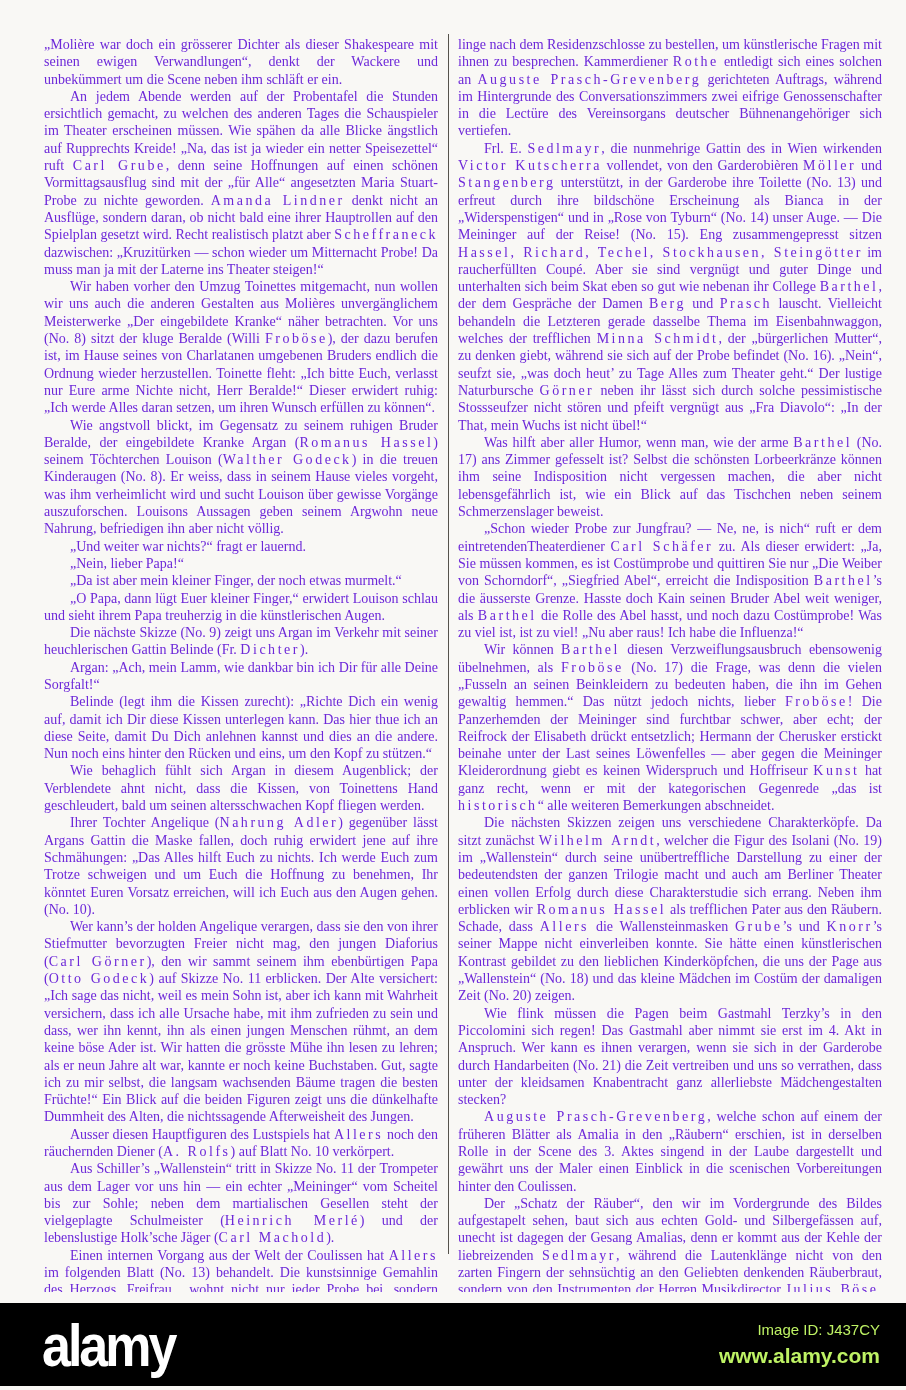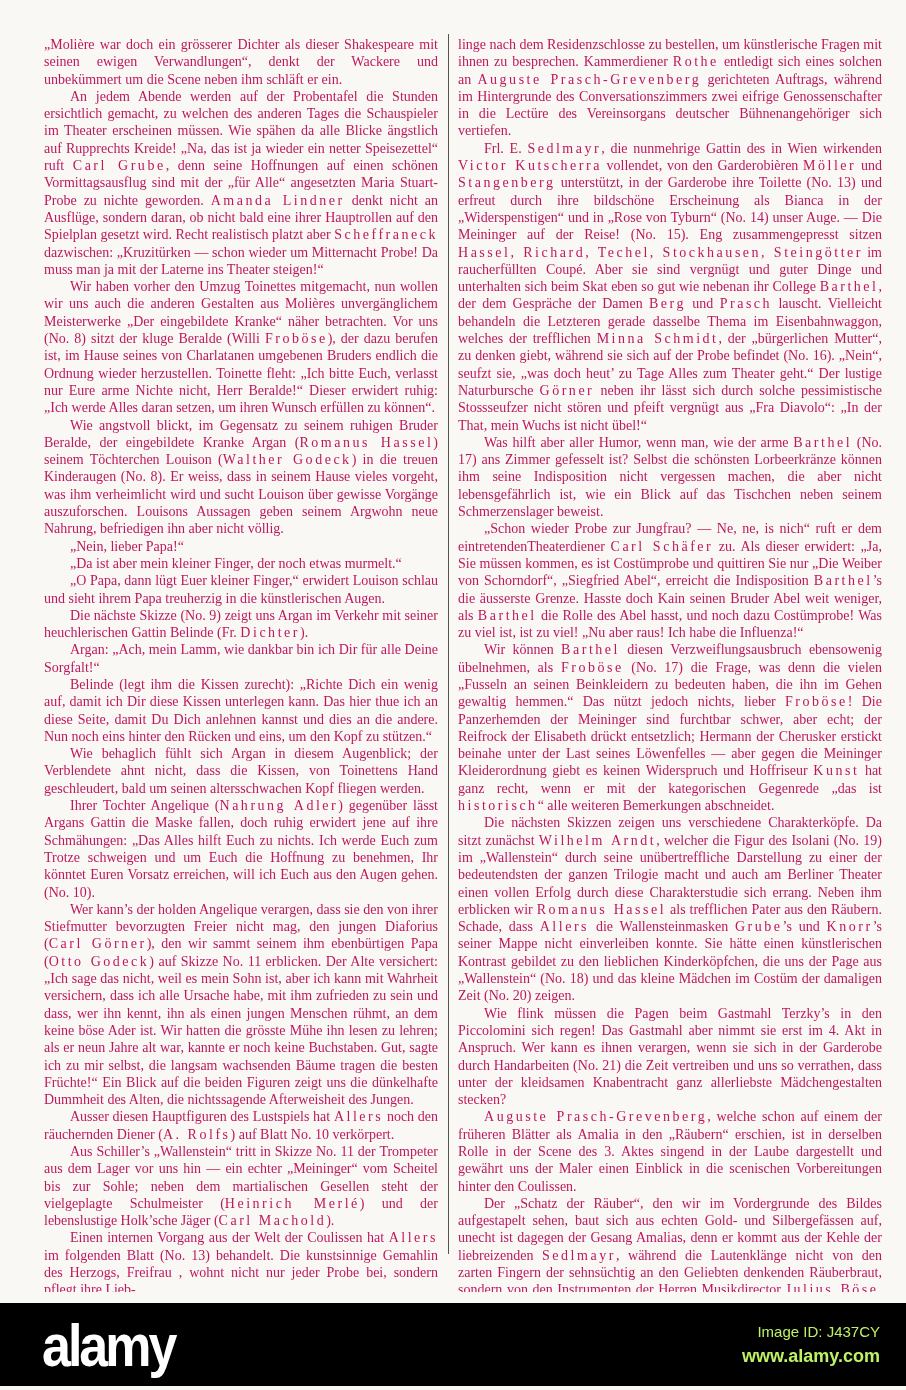--- a/index.html
+++ b/index.html
@@ -14,21 +14,21 @@
     background: #f9f8f5;
   }
   .text-column {
     position: absolute;
     top: 36px;
     height: 1256px;
     overflow: hidden;
     font-family: "Liberation Serif", "DejaVu Serif", serif;
     font-size: 14px;
     line-height: 17.3px;
-    color: #be185d;
+    color: #6d28d9;
     text-align: justify;
   }
   .col-left  { left: 44px;  width: 394px; }
   .col-right { left: 458px; width: 424px; }
   .text-column p.para { margin: 0; }
   .text-column p.para.indent { text-indent: 26px; }
   .sperr { letter-spacing: 0.18em; }
   .column-divider {
     position: absolute;
     left: 448px; top: 34px;
@@ -59,34 +59,35 @@
     text-align: right;
     color: #bef264;
     font-family: "Liberation Sans", "DejaVu Sans", sans-serif;
   }
   .watermark-meta .image-id {
     font-size: 15px;
     font-weight: normal;
     margin-bottom: 6px;
   }
   .watermark-meta .website {
-    font-size: 18px;
+    font-size: 21px;
     font-weight: bold;
   }
 </style>
 </head>
 <body>
 
 <div class="page">
 
   <div class="text-column col-left">
       <p class="para">„Molière war doch ein grösserer Dichter als dieser Shakespeare mit seinen ewigen Verwandlungen“, denkt der Wackere und unbekümmert um die Scene neben ihm schläft er ein.</p>
       <p class="para indent">An jedem Abende werden auf der Probentafel die Stunden ersichtlich gemacht, zu welchen des anderen Tages die Schauspieler im Theater erscheinen müssen. Wie spähen da alle Blicke ängstlich auf Rupprechts Kreide! „Na, das ist ja wieder ein netter Speisezettel“ ruft <span class="sperr">Carl Grube</span>, denn seine Hoffnungen auf einen schönen Vormittagsausflug sind mit der „für Alle“ angesetzten Maria Stuart-Probe zu nichte geworden. <span class="sperr">Amanda Lindner</span> denkt nicht an Ausflüge, sondern daran, ob nicht bald eine ihrer Hauptrollen auf den Spielplan gesetzt wird. Recht realistisch platzt aber <span class="sperr">Scheffraneck</span> dazwischen: „Kruzitürken — schon wieder um Mitternacht Probe! Da muss man ja mit der Laterne ins Theater steigen!“</p>
       <p class="para indent">Wir haben vorher den Umzug Toinettes mitgemacht, nun wollen wir uns auch die anderen Gestalten aus Molières unvergänglichem Meisterwerke „Der eingebildete Kranke“ näher betrachten. Vor uns (No. 8) sitzt der kluge Beralde (Willi <span class="sperr">Froböse</span>), der dazu berufen ist, im Hause seines von Charlatanen umgebenen Bruders endlich die Ordnung wieder herzustellen. Toinette fleht: „Ich bitte Euch, verlasst nur Eure arme Nichte nicht, Herr Beralde!“ Dieser erwidert ruhig: „Ich werde Alles daran setzen, um ihren Wunsch erfüllen zu können“.</p>
       <p class="para indent">Wie angstvoll blickt, im Gegensatz zu seinem ruhigen Bruder Beralde, der eingebildete Kranke Argan (<span class="sperr">Romanus Hassel</span>) seinem Töchterchen Louison (<span class="sperr">Walther Godeck</span>) in die treuen Kinderaugen (No. 8). Er weiss, dass in seinem Hause vieles vorgeht, was ihm verheimlicht wird und sucht Louison über gewisse Vorgänge auszuforschen. Louisons Aussagen geben seinem Argwohn neue Nahrung, befriedigen ihn aber nicht völlig.</p>
+      <p class="para indent">„Und weiter war nichts?“ fragt er lauernd.</p>
       <p class="para indent">„Nein, lieber Papa!“</p>
       <p class="para indent">„Da ist aber mein kleiner Finger, der noch etwas murmelt.“</p>
       <p class="para indent">„O Papa, dann lügt Euer kleiner Finger,“ erwidert Louison schlau und sieht ihrem Papa treuherzig in die künstlerischen Augen.</p>
       <p class="para indent">Die nächste Skizze (No. 9) zeigt uns Argan im Verkehr mit seiner heuchlerischen Gattin Belinde (Fr. <span class="sperr">Dichter</span>).</p>
       <p class="para indent">Argan: „Ach, mein Lamm, wie dankbar bin ich Dir für alle Deine Sorgfalt!“</p>
       <p class="para indent">Belinde (legt ihm die Kissen zurecht): „Richte Dich ein wenig auf, damit ich Dir diese Kissen unterlegen kann. Das hier thue ich an diese Seite, damit Du Dich anlehnen kannst und dies an die andere. Nun noch eins hinter den Rücken und eins, um den Kopf zu stützen.“</p>
       <p class="para indent">Wie behaglich fühlt sich Argan in diesem Augenblick; der Verblendete ahnt nicht, dass die Kissen, von Toinettens Hand geschleudert, bald um seinen altersschwachen Kopf fliegen werden.</p>
       <p class="para indent">Ihrer Tochter Angelique (<span class="sperr">Nahrung Adler</span>) gegenüber lässt Argans Gattin die Maske fallen, doch ruhig erwidert jene auf ihre Schmähungen: „Das Alles hilft Euch zu nichts. Ich werde Euch zum Trotze schweigen und um Euch die Hoffnung zu benehmen, Ihr könntet Euren Vorsatz erreichen, will ich Euch aus den Augen gehen. (No. 10).</p>
       <p class="para indent">Wer kann’s der holden Angelique verargen, dass sie den von ihrer Stiefmutter bevorzugten Freier nicht mag, den jungen Diaforius (<span class="sperr">Carl Görner</span>), den wir sammt seinem ihm ebenbürtigen Papa (<span class="sperr">Otto Godeck</span>) auf Skizze No. 11 erblicken. Der Alte versichert: „Ich sage das nicht, weil es mein Sohn ist, aber ich kann mit Wahrheit versichern, dass ich alle Ursache habe, mit ihm zufrieden zu sein und dass, wer ihn kennt, ihn als einen jungen Menschen rühmt, an dem keine böse Ader ist. Wir hatten die grösste Mühe ihn lesen zu lehren; als er neun Jahre alt war, kannte er noch keine Buchstaben. Gut, sagte ich zu mir selbst, die langsam wachsenden Bäume tragen die besten Früchte!“ Ein Blick auf die beiden Figuren zeigt uns die dünkelhafte Dummheit des Alten, die nichtssagende Afterweisheit des Jungen.</p>
       <p class="para indent">Ausser diesen Hauptfiguren des Lustspiels hat <span class="sperr">Allers</span> noch den räuchernden Diener (<span class="sperr">A. Rolfs</span>) auf Blatt No. 10 verkörpert.</p>

